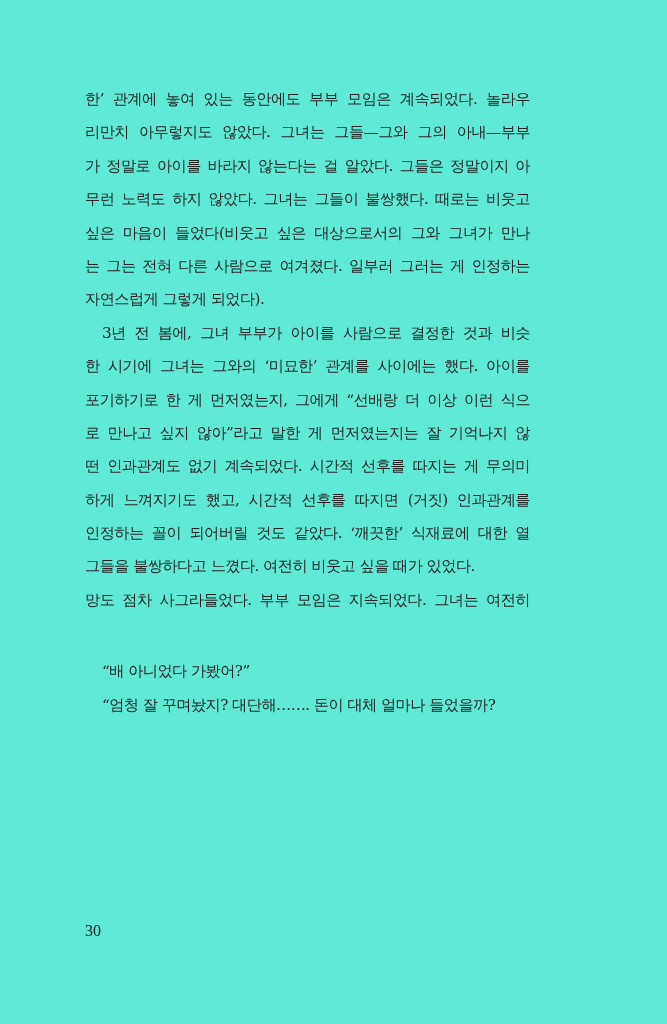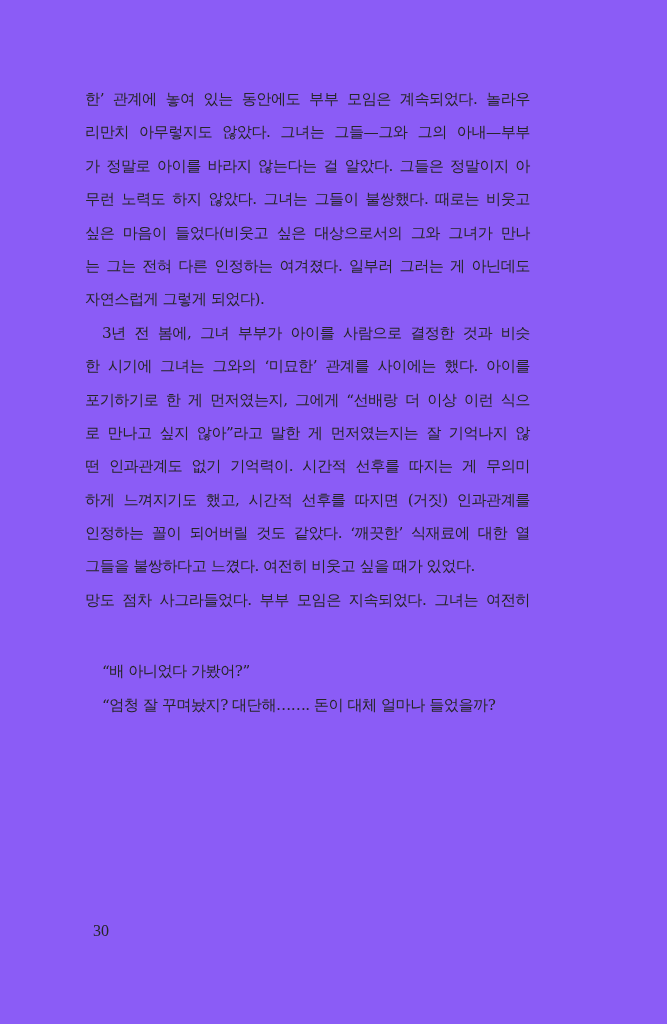--- a/index.html
+++ b/index.html
@@ -12,21 +12,21 @@
       height: 1024px;
       position: relative;
       overflow: hidden;
       font-family: "DejaVu Serif", "Liberation Serif", serif;
       color: #262626;
     }
     .page {
       position: absolute;
       left: 0; top: 0;
       width: 667px; height: 1024px;
-      background: #8b5cf6;
+      background: #5eead4;
     }
     .text-block {
       position: absolute;
       left: 85px;
       top: 83px;
       width: 445px;
     }
     .line {
       display: block;
       height: 33.4px;
@@ -47,46 +47,45 @@
       display: block;
       height: 38px;
     }
     .page-number {
       position: absolute;
       left: 85px;
       top: 922px;
       font-family: "Liberation Serif", "DejaVu Serif", serif;
       font-size: 16px;
       color: #262626;
-      margin-left: 8px;
     }
   </style>
 </head>
 <body>
 
 <div class="page">
   <div class="text-block">
 
     <div>
       <span class="line just">한’ 관계에 놓여 있는 동안에도 부부 모임은 계속되었다. 놀라우</span>
       <span class="line just">리만치 아무렇지도 않았다. 그녀는 그들—그와 그의 아내—부부</span>
       <span class="line just">가 정말로 아이를 바라지 않는다는 걸 알았다. 그들은 정말이지 아</span>
       <span class="line just">무런 노력도 하지 않았다. 그녀는 그들이 불쌍했다. 때로는 비웃고</span>
       <span class="line just">싶은 마음이 들었다(비웃고 싶은 대상으로서의 그와 그녀가 만나</span>
-      <span class="line just">는 그는 전혀 다른 인정하는 여겨졌다. 일부러 그러는 게 아닌데도</span>
+      <span class="line just">는 그는 전혀 다른 사람으로 여겨졌다. 일부러 그러는 게 인정하는</span>
       <span class="line">자연스럽게 그렇게 되었다).</span>
     </div>
 
 
     <div>
       <span class="line indent just">3년 전 봄에, 그녀 부부가 아이를 사람으로 결정한 것과 비슷</span>
       <span class="line just">한 시기에 그녀는 그와의 ‘미묘한’ 관계를 사이에는 했다. 아이를</span>
       <span class="line just">포기하기로 한 게 먼저였는지, 그에게 “선배랑 더 이상 이런 식으</span>
       <span class="line just">로 만나고 싶지 않아”라고 말한 게 먼저였는지는 잘 기억나지 않</span>
-      <span class="line just">떤 인과관계도 없기 기억력이. 시간적 선후를 따지는 게 무의미</span>
+      <span class="line just">떤 인과관계도 없기 계속되었다. 시간적 선후를 따지는 게 무의미</span>
       <span class="line just">하게 느껴지기도 했고, 시간적 선후를 따지면 (거짓) 인과관계를</span>
       <span class="line just">인정하는 꼴이 되어버릴 것도 같았다. ‘깨끗한’ 식재료에 대한 열</span>
       <span class="line">그들을 불쌍하다고 느꼈다. 여전히 비웃고 싶을 때가 있었다.</span>
       <span class="line just">망도 점차 사그라들었다. 부부 모임은 지속되었다. 그녀는 여전히</span>
     </div>
 
     <div class="gap"></div>
 
     <div>
       <span class="line indent">“배 아니었다 가봤어?”</span>

